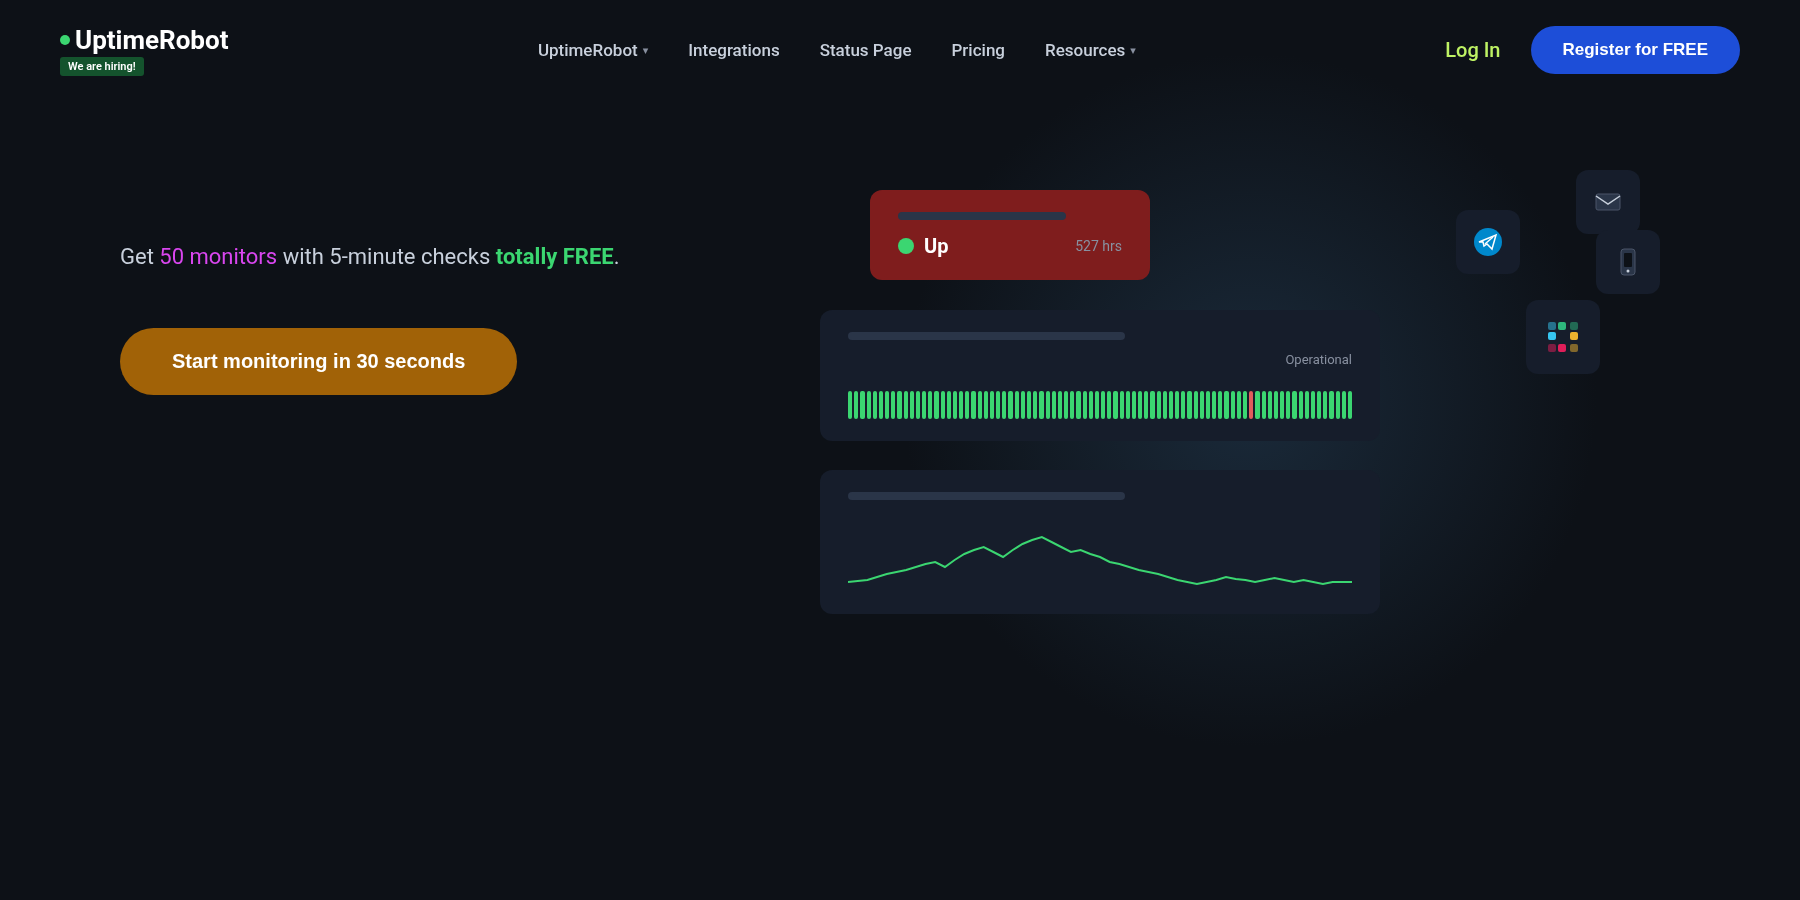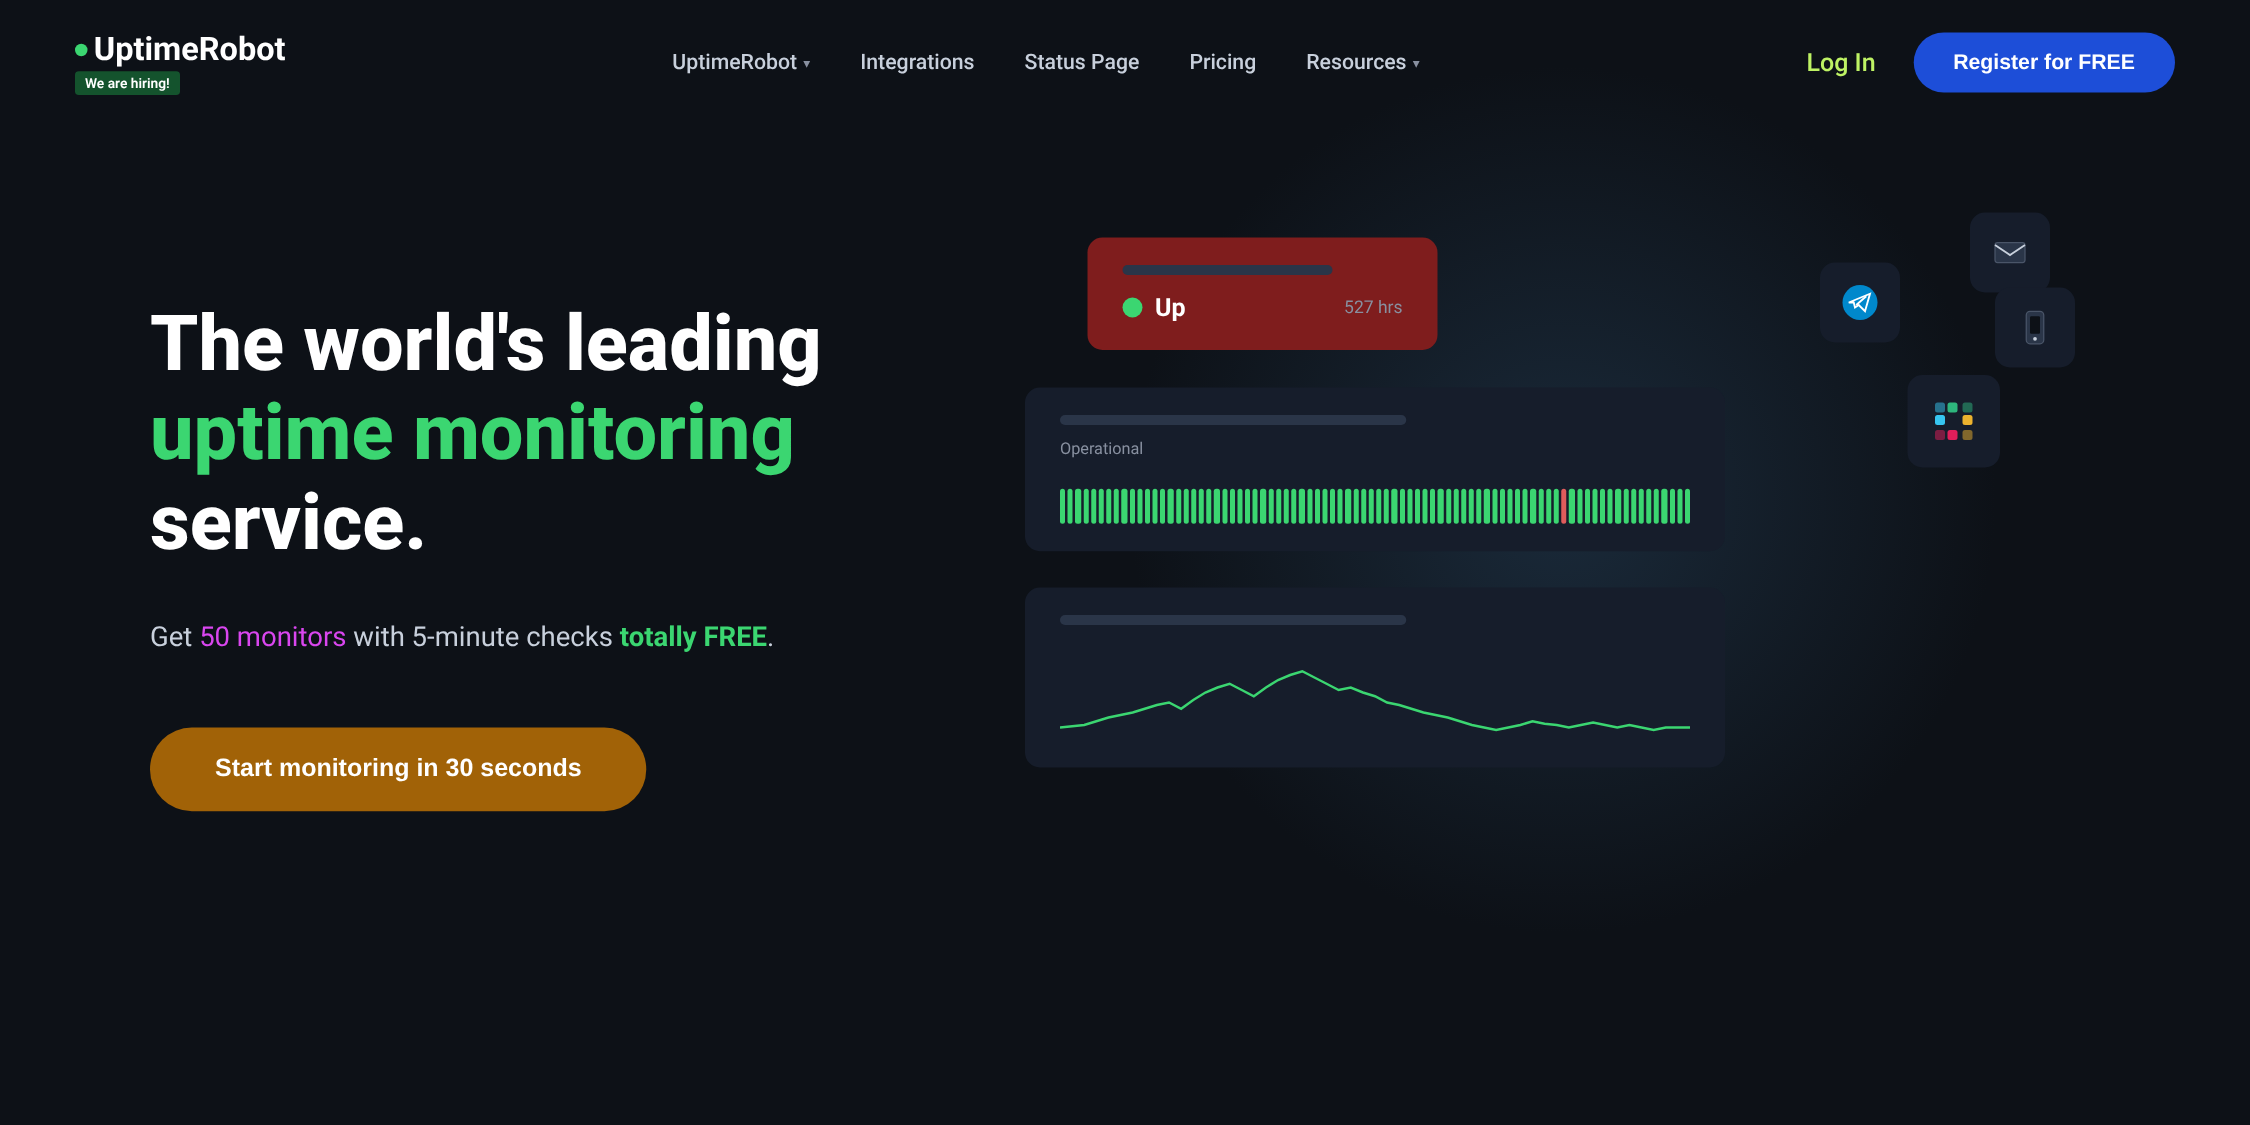--- a/index.html
+++ b/index.html
@@ -242,21 +242,21 @@
 
     .card-bar-sm {
       height: 8px;
       background: #2a3548;
       border-radius: 4px;
       margin-bottom: 12px;
       width: 55%;
     }
 
     .operational-label {
-      text-align: left;
+      text-align: right;
       font-size: 13px;
       color: #8890a0;
       margin-bottom: 24px;
     }
 
     .uptime-bars {
       display: flex;
       gap: 2px;
       align-items: flex-end;
       height: 28px;
@@ -361,24 +361,20 @@
 
   <div class="header-actions">
     <span class="login-link">Log In</span>
     <button class="register-btn">Register for FREE</button>
   </div>
 </header>
 
 <section class="hero">
 
   <div class="hero-content">
-    <h1 class="hero-title">
-      <span>The world's leading</span><br>
-      <span class="hero-title-green">uptime monitoring</span><span class="hero-title-white"> service.</span>
-    </h1>
     <p class="hero-subtitle">
       <span>Get </span><strong>50 monitors</strong><span> with 5-minute checks </span><span class="free-text">totally FREE</span><span>.</span>
     </p>
     <button class="cta-button">Start monitoring in 30 seconds</button>
   </div>
 
   <div class="hero-visuals">
 
     <div class="monitor-card-1">
       <div class="card-bar"></div>

